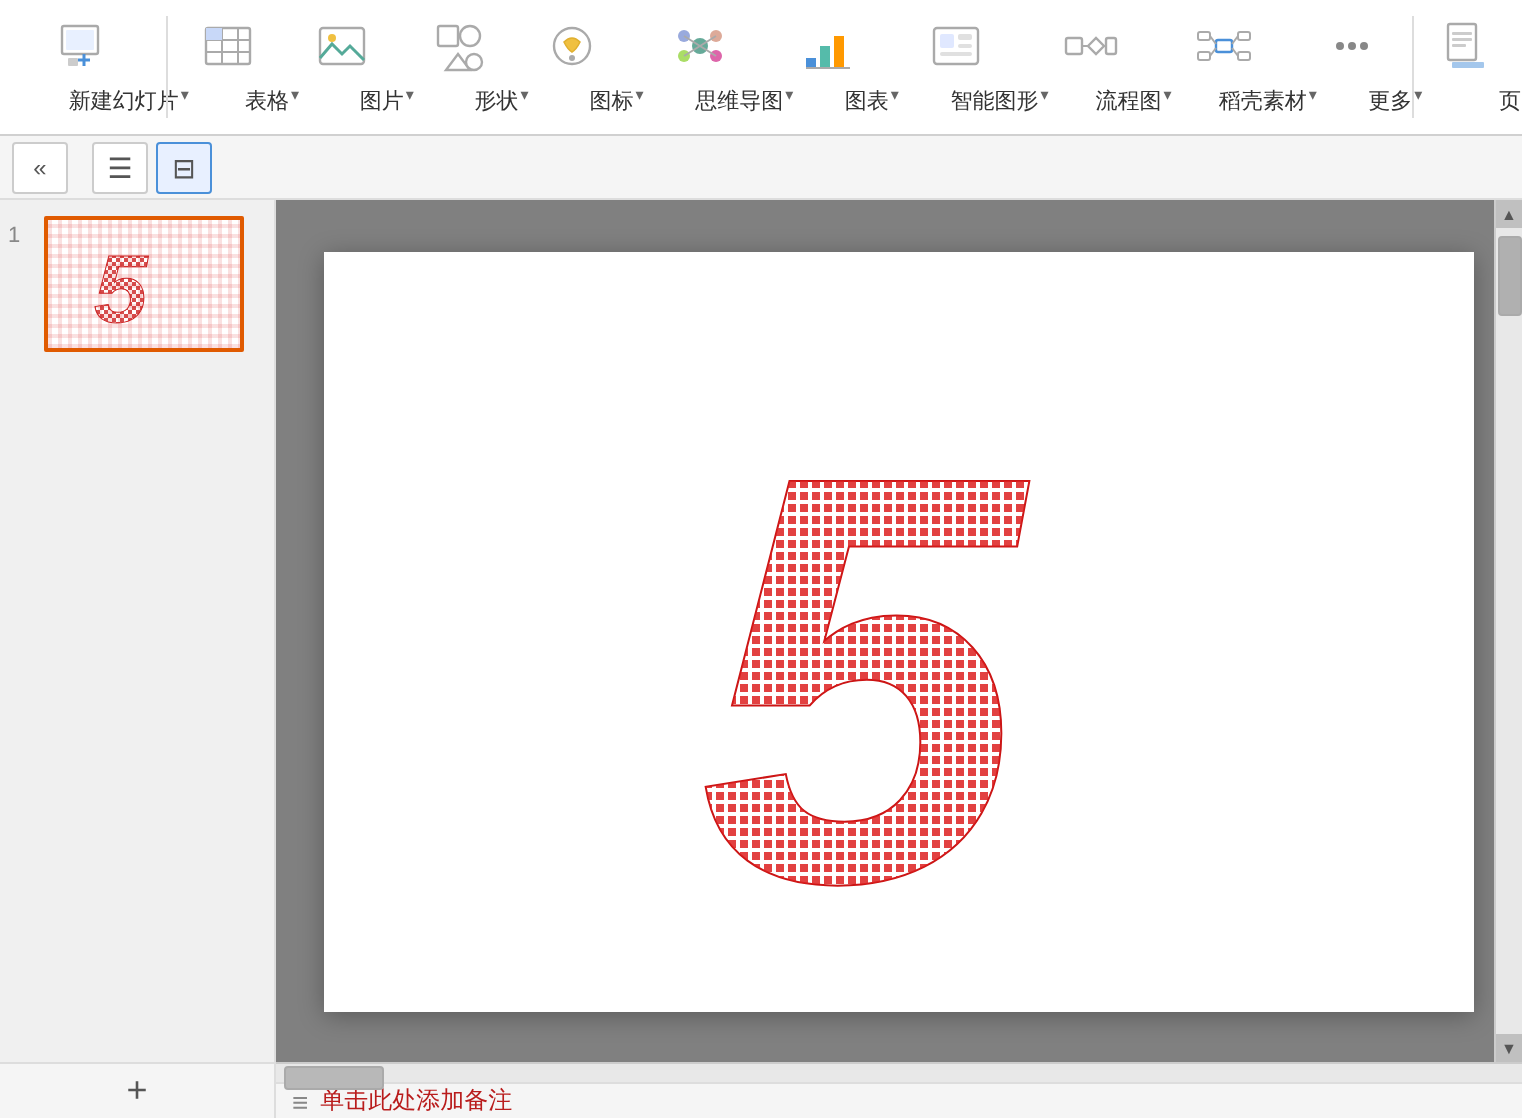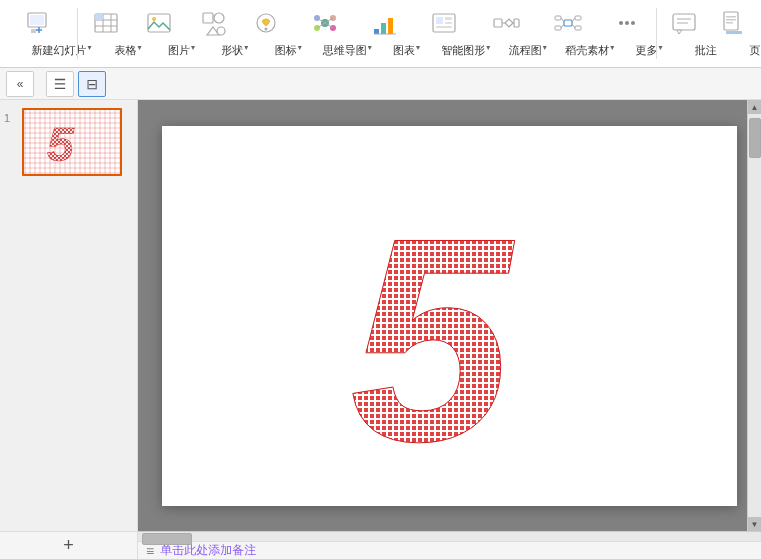--- a/index.html
+++ b/index.html
@@ -428,33 +428,20 @@
       </svg>
     </div>
     <div class="label">
       <span>更多</span>
       <span class="arrow">▾</span>
     </div>
   </div>
 
   <div class="toolbar-divider"></div>
 
-  <div class="toolbar-item">
-    <div class="icon-area">
-      <svg class="icon-svg" viewBox="0 0 28 28" fill="none">
-        <rect x="3" y="5" width="22" height="16" rx="2" fill="#fff" stroke="#aaa" stroke-width="1.2"></rect>
-        <polygon points="7,21 12,21 9,25" fill="#fff" stroke="#aaa" stroke-width="1"></polygon>
-        <line x1="7" y1="10" x2="21" y2="10" stroke="#bbb" stroke-width="1.2"></line>
-        <line x1="7" y1="14" x2="18" y2="14" stroke="#bbb" stroke-width="1.2"></line>
-      </svg>
-    </div>
-    <div class="label">
-      <span>批注</span>
-    </div>
-  </div>
 
 
   <div class="toolbar-item">
     <div class="icon-area">
       <svg class="icon-svg" viewBox="0 0 28 28" fill="none">
         <rect x="5" y="3" width="14" height="18" rx="1" fill="#fff" stroke="#aaa" stroke-width="1.2"></rect>
         <rect x="7" y="7" width="10" height="1.5" rx="0.5" fill="#ccc"></rect>
         <rect x="7" y="10" width="10" height="1.5" rx="0.5" fill="#ccc"></rect>
         <rect x="7" y="13" width="7" height="1.5" rx="0.5" fill="#ccc"></rect>
         <rect x="7" y="22" width="16" height="3" rx="0.5" fill="#4a90d9" opacity="0.5"></rect>
@@ -533,16 +520,16 @@
 <div class="bottom-area">
   <div class="bottom-left">
     <div class="add-slide-btn">+</div>
   </div>
   <div class="bottom-right">
     <div class="h-scroll-bar">
       <div class="h-thumb"></div>
     </div>
     <div class="note-bar">
       <span style="font-size:14px;">≡</span>
-      <span style="color:#8b5cf6;font-size:12px;">单击此处添加备注</span>
+      <span style="color:#b91c1c;font-size:12px;">单击此处添加备注</span>
     </div>
   </div>
 </div>
 
 </body></html>

